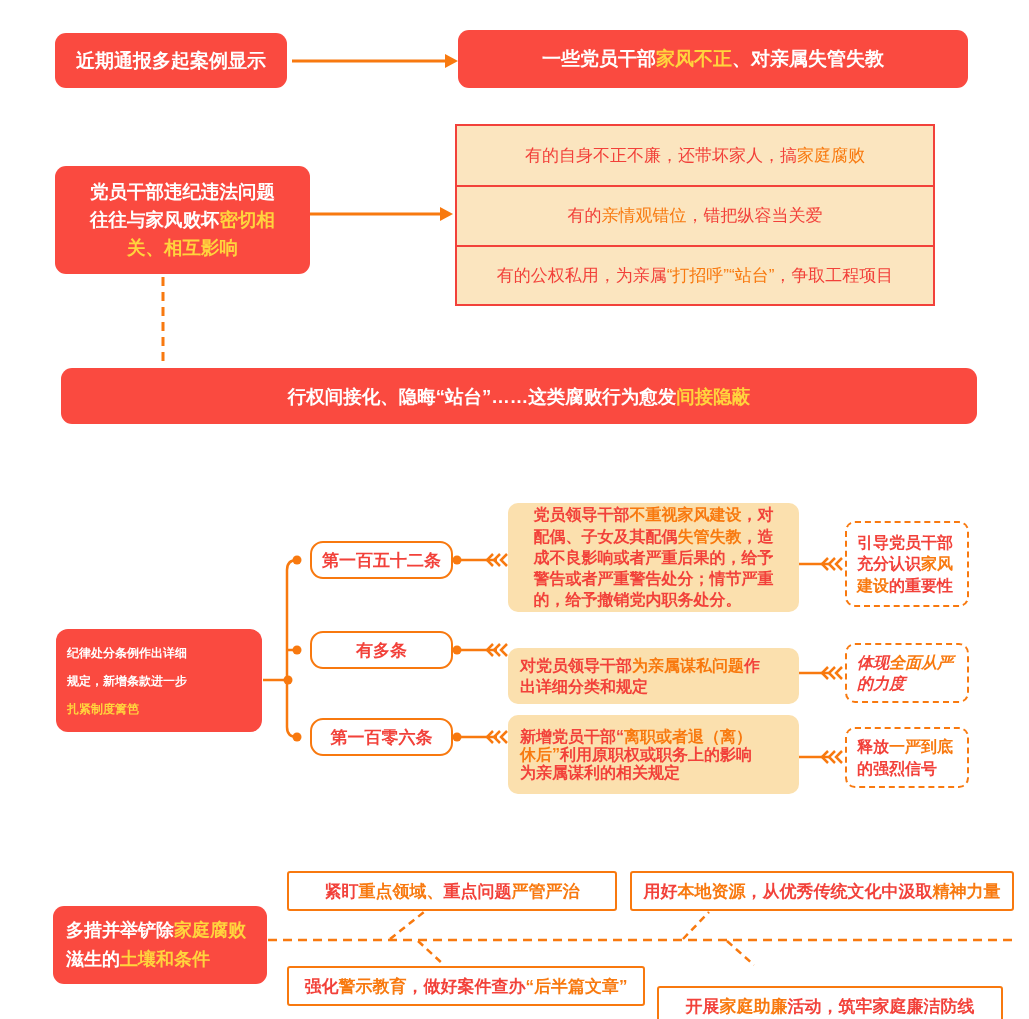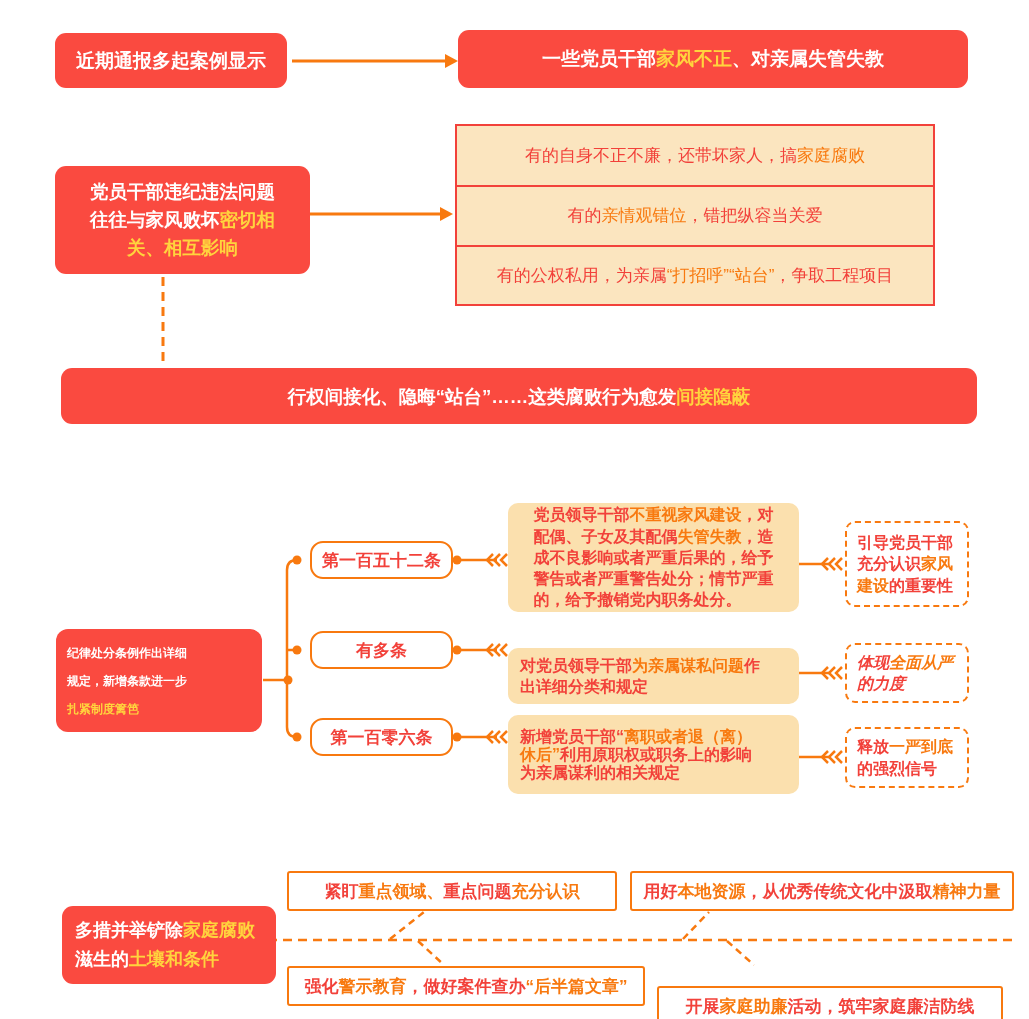--- a/index.html
+++ b/index.html
@@ -36,21 +36,21 @@
   #lbl0{left:310px;top:541px;width:143px;height:38px;font-size:17px;}
   #lbl1{left:310px;top:631px;width:143px;height:38px;font-size:17px;}
   #lbl2{left:310px;top:718px;width:143px;height:38px;font-size:17px;}
   #cnt0{left:508px;top:503px;width:291px;height:109px;font-size:16px;line-height:21.2px;padding:0 12px;justify-content:center;}
   #cnt1{left:508px;top:648px;width:291px;height:56px;font-size:16px;line-height:21.2px;padding:0 12px;}
   #cnt2{left:508px;top:715px;width:291px;height:79px;font-size:16px;line-height:18px;padding:0 12px;}
   #note0{left:845px;top:521px;width:124px;height:86px;font-size:16px;line-height:21.5px;padding:0 10px;}
   #note1{left:845px;top:643px;width:124px;height:60px;font-size:16px;line-height:21.5px;padding:0 10px;font-style:italic;}
   #note2{left:845px;top:727px;width:124px;height:61px;font-size:16px;line-height:21.5px;padding:0 10px;}
   
-  #s4-left{left:62px;top:906px;width:214px;height:78px;font-size:18px;line-height:29px;justify-content:flex-start;text-align:left;padding:0 13px;}
+  #s4-left{left:53px;top:906px;width:214px;height:78px;font-size:18px;line-height:29px;justify-content:flex-start;text-align:left;padding:0 13px;}
   #s4-a{left:287px;top:871px;width:330px;height:40px;font-size:17px;}
   #s4-b{left:630px;top:871px;width:384px;height:40px;font-size:17px;}
   #s4-c{left:287px;top:966px;width:358px;height:40px;font-size:17px;}
   #s4-d{left:657px;top:986px;width:346px;height:40px;font-size:17px;}
 </style>
 </head>
 <body>
 
 <div class="canvas">
 
@@ -180,21 +180,21 @@
   <div id="note2" class="box notebox">
     <span class="txt"><span class="c-red">释放</span><span class="c-orange">一严到底</span><span class="c-red">
 的强烈信号</span></span>
   </div>
 
   <div id="s4-left" class="box redbox">
     <span class="txt"><span class="c-white">多措并举铲除</span><span class="c-yellow">家庭腐败</span><span class="c-white">
 滋生的</span><span class="c-yellow">土壤和条件</span></span>
   </div>
   <div id="s4-a" class="box whitebox">
-    <span class="txt"><span class="c-red">紧盯</span><span class="c-orange">重点领域、</span><span class="c-red">重点问题</span><span class="c-orange">充分认识</span></span>
+    <span class="txt"><span class="c-red">紧盯</span><span class="c-orange">重点领域、</span><span class="c-red">重点问题</span><span class="c-orange">严管严治</span></span>
   </div>
   <div id="s4-b" class="box whitebox">
     <span class="txt"><span class="c-red">用好</span><span class="c-orange">本地资源</span><span class="c-red">，从优秀传统文化中汲取</span><span class="c-orange">精神力量</span></span>
   </div>
   <div id="s4-c" class="box whitebox">
     <span class="txt"><span class="c-red">强化</span><span class="c-orange">警示教育</span><span class="c-red">，做好案件查办</span><span class="c-orange">“后半篇文章”</span></span>
   </div>
   <div id="s4-d" class="box whitebox">
     <span class="txt"><span class="c-red">开展</span><span class="c-orange">家庭助廉</span><span class="c-red">活动，筑牢家庭廉洁防线</span></span>
   </div>

